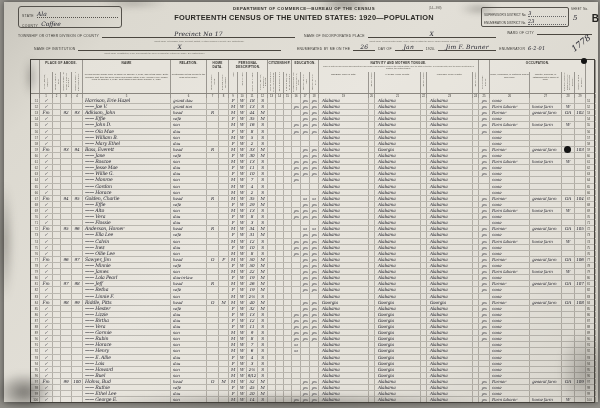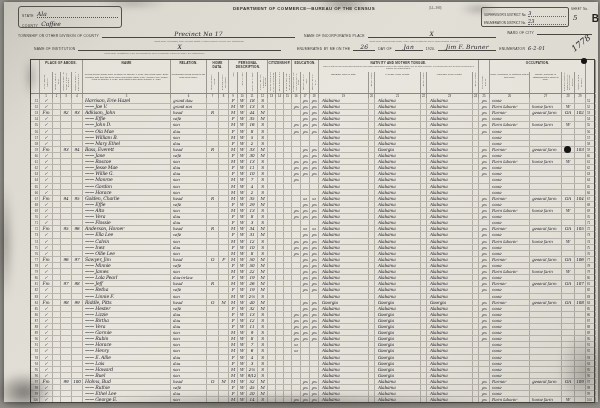--- a/index.html
+++ b/index.html
@@ -71,20 +71,21 @@
         <span class="uline hand">Ala</span>
       </div>
       <div class="sc-line">
         <span class="plabel">COUNTY</span>
         <span class="uline hand">Coffee</span>
       </div>
     </div>
 
     <div class="dept printed">DEPARTMENT OF COMMERCE—BUREAU OF THE CENSUS</div>
     <div class="formno">(14—998)</div>
+    <div class="title printed">FOURTEENTH CENSUS OF THE UNITED STATES: 1920—POPULATION</div>
 
     <div class="dist-box">
       <div class="dist-line">
         <span>SUPERVISOR'S DISTRICT No.</span>
         <span class="hv hand">3</span>
       </div>
       <div class="dist-line">
         <span>ENUMERATION DISTRICT No.</span>
         <span class="hv hand">23</span>
       </div>

